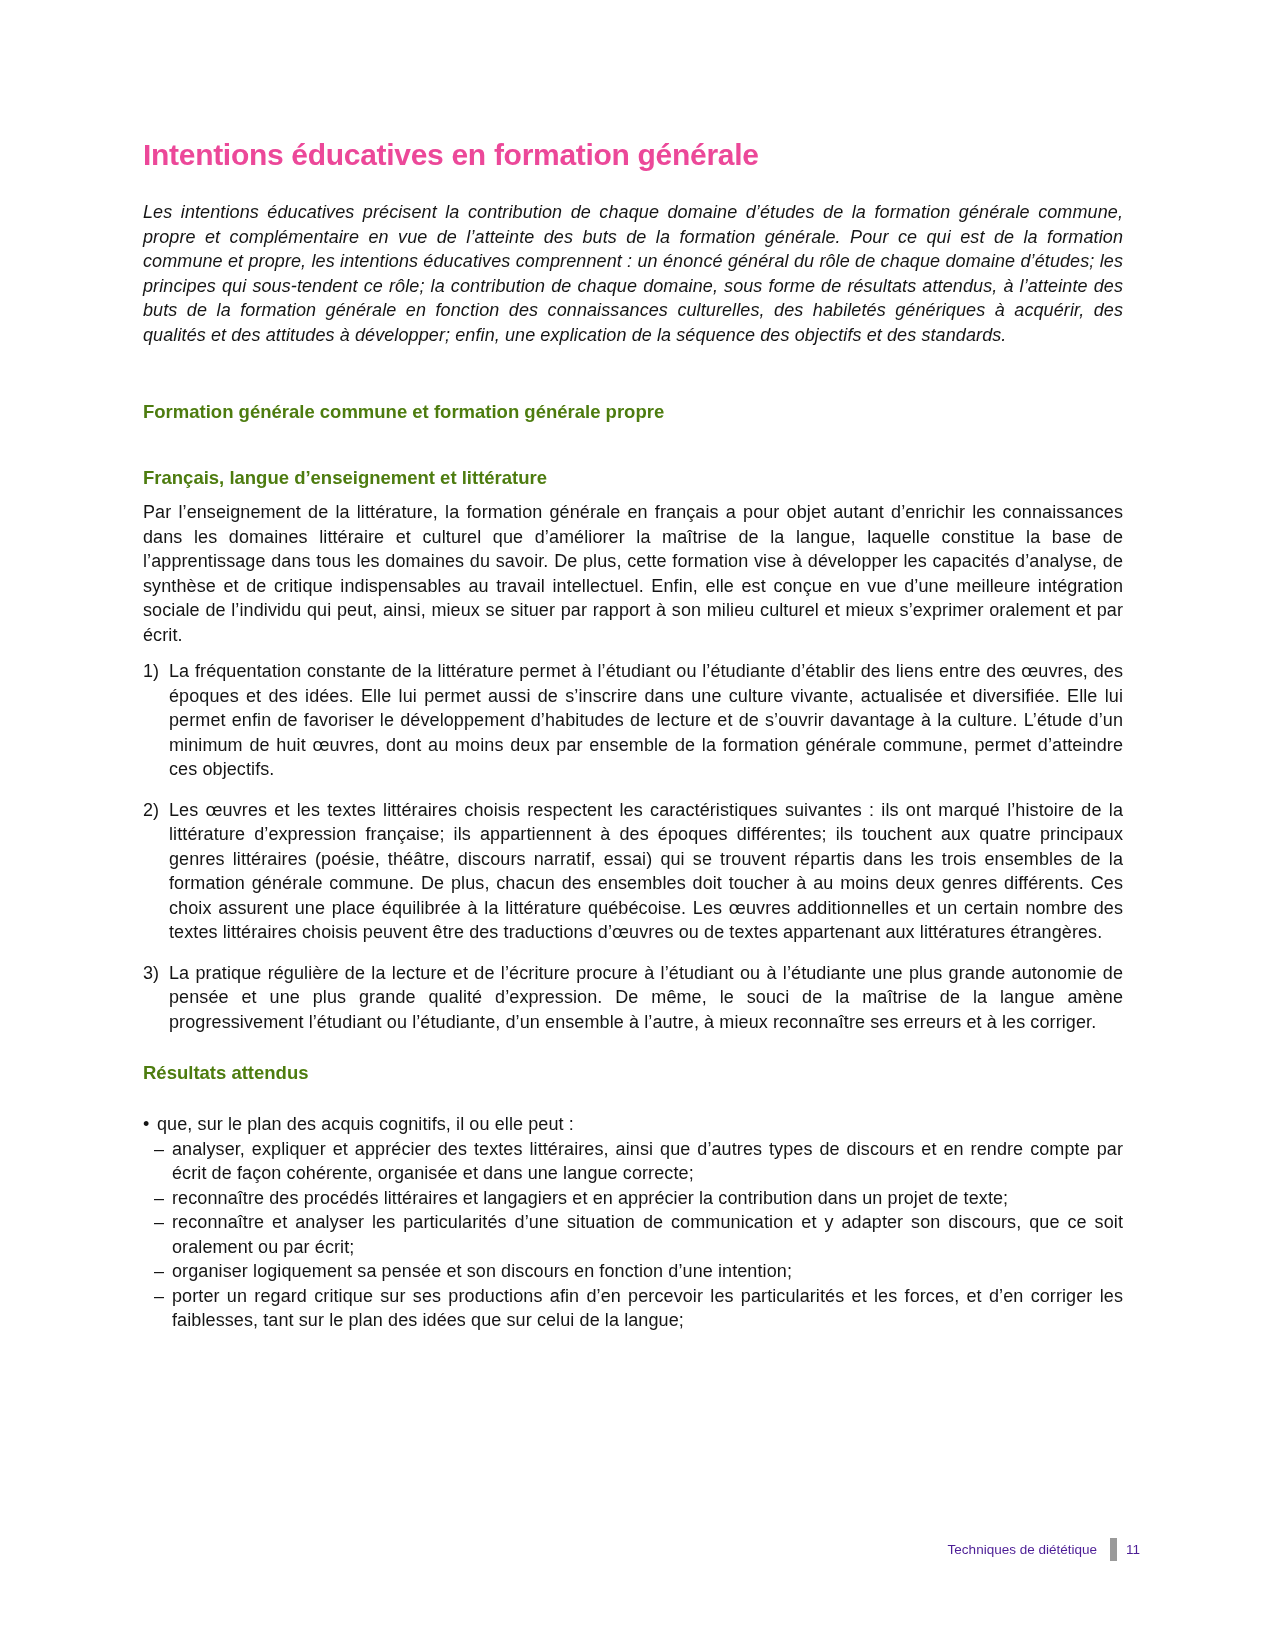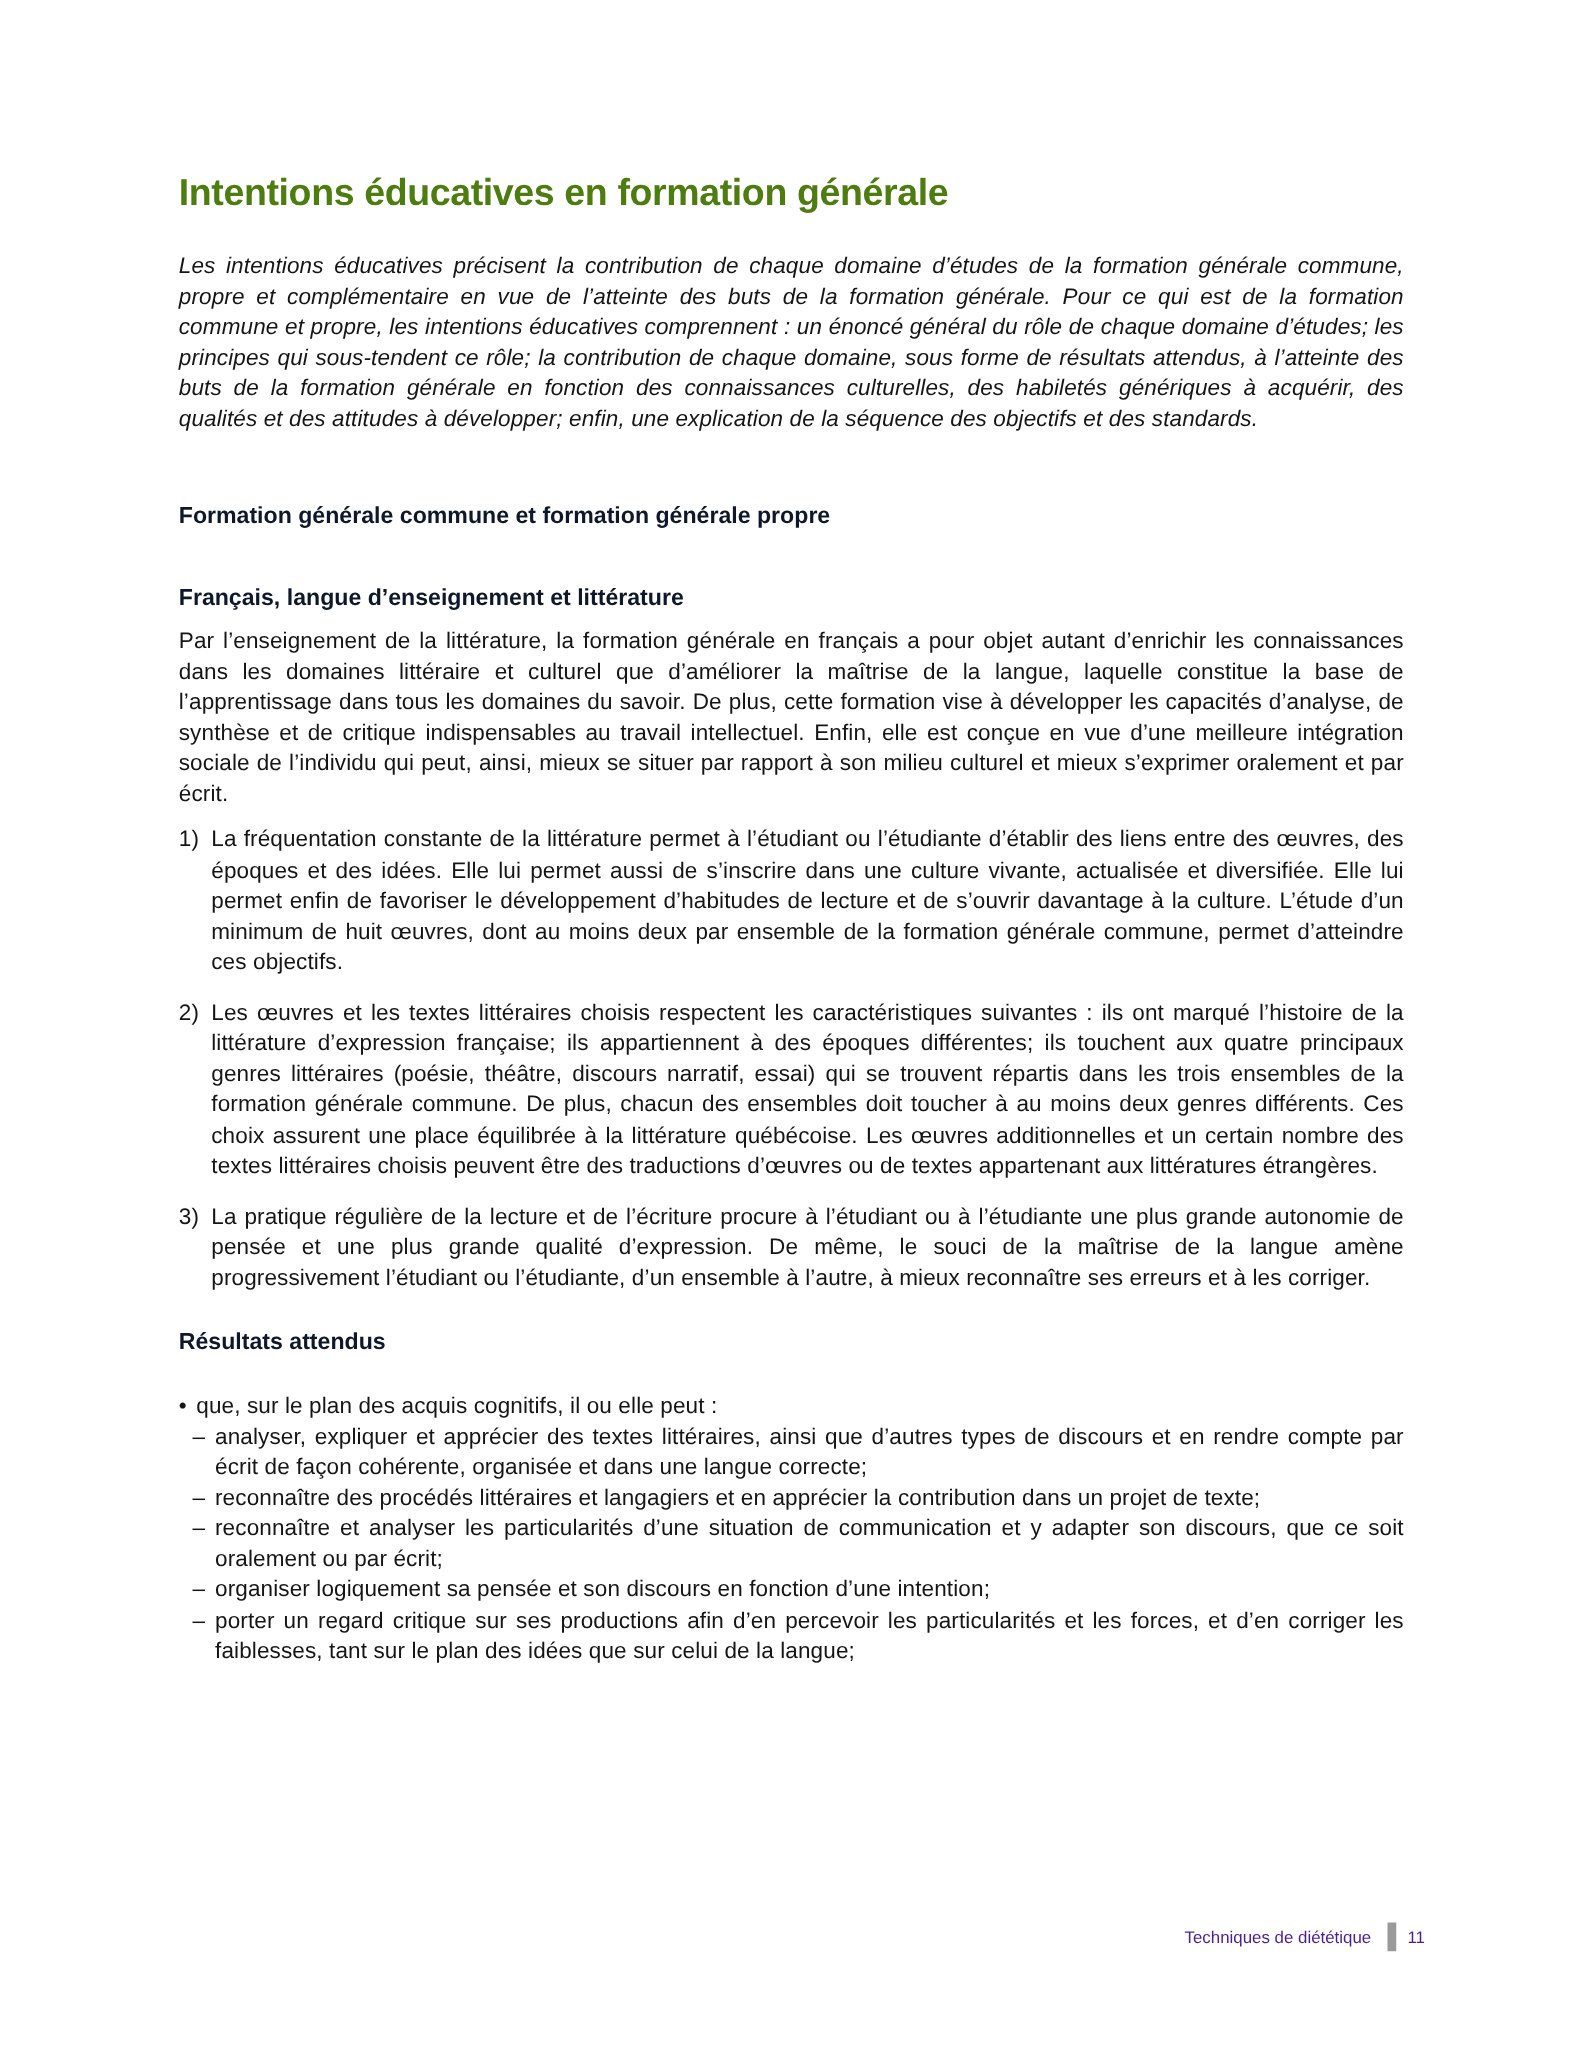--- a/index.html
+++ b/index.html
@@ -21,34 +21,34 @@
     position: absolute;
     left: 143px;
     top: 138px;
     width: 980px;
   }
   .doc-title {
     font-size: 30px;
     font-weight: bold;
     letter-spacing: -0.3px;
     margin: 0 0 28px 0;
-    color: #4d7c0f;
+    color: #ec4899;
   }
   .body-text {
     font-size: 18px;
     line-height: 24.5px;
     letter-spacing: 0.1px;
     text-align: justify;
     margin: 0;
   }
   .h-section {
     font-size: 18.5px;
     font-weight: bold;
     margin: 0;
-    color: #0f172a;
+    color: #4d7c0f;
   }
   .h-fg        { margin-top: 54px; }
   .h-francais  { margin-top: 44px; }
   .p-francais  { margin-top: 11px; }
   .h-principes { margin-top: 34px; }
   .h-resultats { margin-top: 28px; }
   .p-resultats { margin-top: 10px; }
   .p-intro     { margin-top: 0; font-style: italic; }
 
   .num-item {

